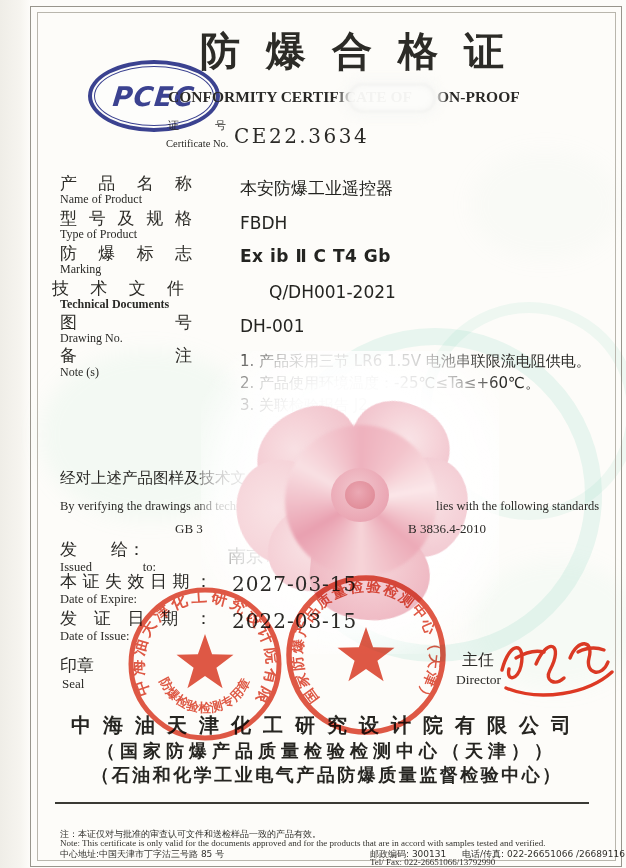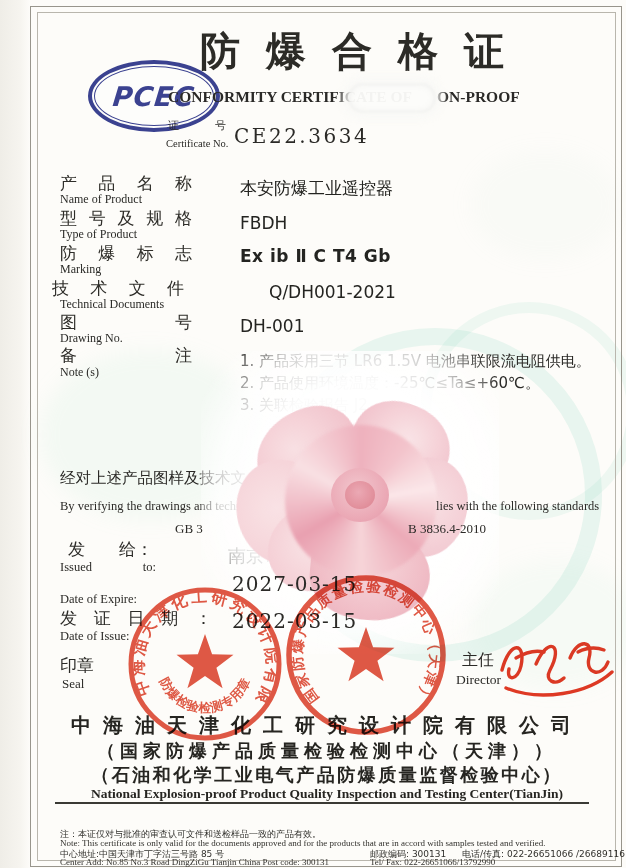--- a/index.html
+++ b/index.html
@@ -38,21 +38,21 @@
   .cn-label{width:132px;font-size:17px;color:#2e2d29;text-align:justify;text-align-last:justify;z-index:2;white-space:nowrap;}
   .en-label{font-family:"Liberation Serif",serif;font-size:12px;color:#2a2a27;z-index:2;white-space:nowrap;}
   .value{font-size:17px;color:#242421;z-index:2;white-space:nowrap;}
   .value-bold{font-weight:bold;letter-spacing:0.5px;}
   .note-line{font-size:15px;line-height:22px;z-index:2;white-space:nowrap;}
   
   .verify-cn{left:60px;top:468px;font-size:15.5px;z-index:2;white-space:nowrap;}
   .verify-en{font-family:"Liberation Serif",serif;font-size:12.5px;z-index:2;white-space:nowrap;}
   .std{font-family:"Liberation Serif",serif;font-size:13px;z-index:6;white-space:nowrap;}
   
-  .pre{white-space:pre;margin-left:8px;}
+  .pre{white-space:pre;}
   .issued-cn{left:60px;top:538px;font-size:17px;z-index:2;}
   .issued-en{left:60px;top:560px;width:96px;font-family:"Liberation Serif",serif;font-size:12.5px;
              text-align:justify;text-align-last:justify;z-index:2;}
   .issued-val{left:228px;top:544px;font-size:18px;z-index:2;}
   .date-cn{width:152px;font-size:17px;text-align:justify;text-align-last:justify;z-index:6;white-space:nowrap;}
   .date-en{font-family:"Liberation Serif",serif;font-size:12.5px;z-index:6;white-space:nowrap;}
   .date-val{font-family:"DejaVu Serif",serif;font-size:20px;letter-spacing:1px;z-index:6;white-space:nowrap;}
   
   .seal-cn{left:60px;top:654px;font-size:17px;z-index:2;}
   .seal-en{left:62px;top:676px;font-family:"Liberation Serif",serif;font-size:13px;z-index:2;}
@@ -120,21 +120,21 @@
 
   <div class="abs cn-label" style="left:60px;top:207px;">型号及规格</div>
   <div class="abs en-label" style="left:60px;top:227px;">Type of Product</div>
   <div class="abs value" style="left:240px;top:213px;">FBDH</div>
 
   <div class="abs cn-label" style="left:60px;top:242px;">防爆标志</div>
   <div class="abs en-label" style="left:60px;top:262px;">Marking</div>
   <div class="abs value value-bold" style="left:240px;top:246px;">Ex ib Ⅱ C T4 Gb</div>
 
   <div class="abs cn-label" style="left:52px;top:277px;">技术文件</div>
-  <div class="abs en-label" style="left:60px;top:297px;">Technical Documents</div>
+  <div class="abs en-label" style="left:60px;top:297px;font-weight:bold;">Technical Documents</div>
   <div class="abs value" style="left:240px;top:282px;margin-left:29px;">Q/DH001-2021</div>
 
   <div class="abs cn-label" style="left:60px;top:311px;">图号</div>
   <div class="abs en-label" style="left:60px;top:331px;">Drawing No.</div>
   <div class="abs value" style="left:240px;top:316px;">DH-001</div>
 
   <div class="abs cn-label" style="left:60px;top:344px;">备注</div>
   <div class="abs en-label" style="left:60px;top:365px;">Note (s)</div>
   <div class="abs note-line" style="left:240px;top:350px;">1. 产品采用三节 LR6 1.5V 电池串联限流电阻供电。</div>
   <div class="abs note-line" style="left:240px;top:372px;">2. 产品使用环境温度：-25℃≤Ta≤+60℃。</div>
@@ -143,20 +143,21 @@
   <div class="abs verify-cn">经对上述产品图样及技术文</div>
   <div class="abs verify-en" style="left:60px;top:499px;">By verifying the drawings and techni</div>
   <div class="abs verify-en" style="left:436px;top:499px;z-index:6;">lies with the following standards</div>
   <div class="abs std" style="left:175px;top:521px;">GB 3</div>
   <div class="abs std" style="left:408px;top:521px;">B 3836.4-2010</div>
 
   <div class="abs issued-cn pre">发　　给：</div>
   <div class="abs issued-en">Issued to:</div>
   <div class="abs issued-val">南京帝淮</div>
 
+  <div class="abs date-cn" style="left:60px;top:570px;">本证失效日期：</div>
   <div class="abs date-en" style="left:60px;top:592px;">Date of Expire:</div>
   <div class="abs date-val" style="left:232px;top:572px;">2027-03-15</div>
 
   <div class="abs date-cn" style="left:60px;top:607px;">发证日期：</div>
   <div class="abs date-en" style="left:60px;top:629px;">Date of Issue:</div>
   <div class="abs date-val" style="left:232px;top:609px;">2022-03-15</div>
 
   <div class="abs rose">
     <div class="halo"></div>
     <div class="petal p-tl"></div>
@@ -208,24 +209,22 @@
       <path d="M44,36 C56,8 72,16 58,42 C52,53 63,58 72,50"></path>
       <path d="M78,30 C86,10 102,12 97,30 C93,46 110,50 116,34"></path>
       <path d="M86,24 C94,20 104,19 112,22"></path>
       <path d="M14,60 C48,74 96,66 120,44"></path>
     </g>
   </svg>
 
   <div class="abs org org1">中海油天津化工研究设计院有限公司</div>
   <div class="abs org org2">（国家防爆产品质量检验检测中心（天津））</div>
   <div class="abs org org3">（石油和化学工业电气产品防爆质量监督检验中心）</div>
-  <div class="abs org org4">National Explosion-proof Product Quality Inspection and Testing Center(TianJin)</div>
   <div class="abs rule"></div>
 
   <div class="abs fn" style="left:60px;top:828px;">注：本证仅对与批准的审查认可文件和送检样品一致的产品有效。</div>
   <div class="abs fn fn-serif" style="left:60px;top:838px;">Note: This certificate is only valid for the documents approved and for the products that are in accord with samples tested and verified.</div>
   <div class="abs fn" style="left:60px;top:848px;">中心地址:中国天津市丁字沽三号路 85 号</div>
   <div class="abs fn" style="left:370px;top:848px;">邮政编码: 300131</div>
   <div class="abs fn" style="left:462px;top:848px;">电话/传真: 022-26651066 /26689116</div>
-  <div class="abs fn fn-serif" style="left:60px;top:857px;">Center Add: No.85 No.3 Road DingZiGu Tianjin China Post code: 300131</div>
   <div class="abs fn fn-serif" style="left:370px;top:857px;">Tel/ Fax: 022-26651066/13792990</div>
 
 </div>
 
 </body></html>

